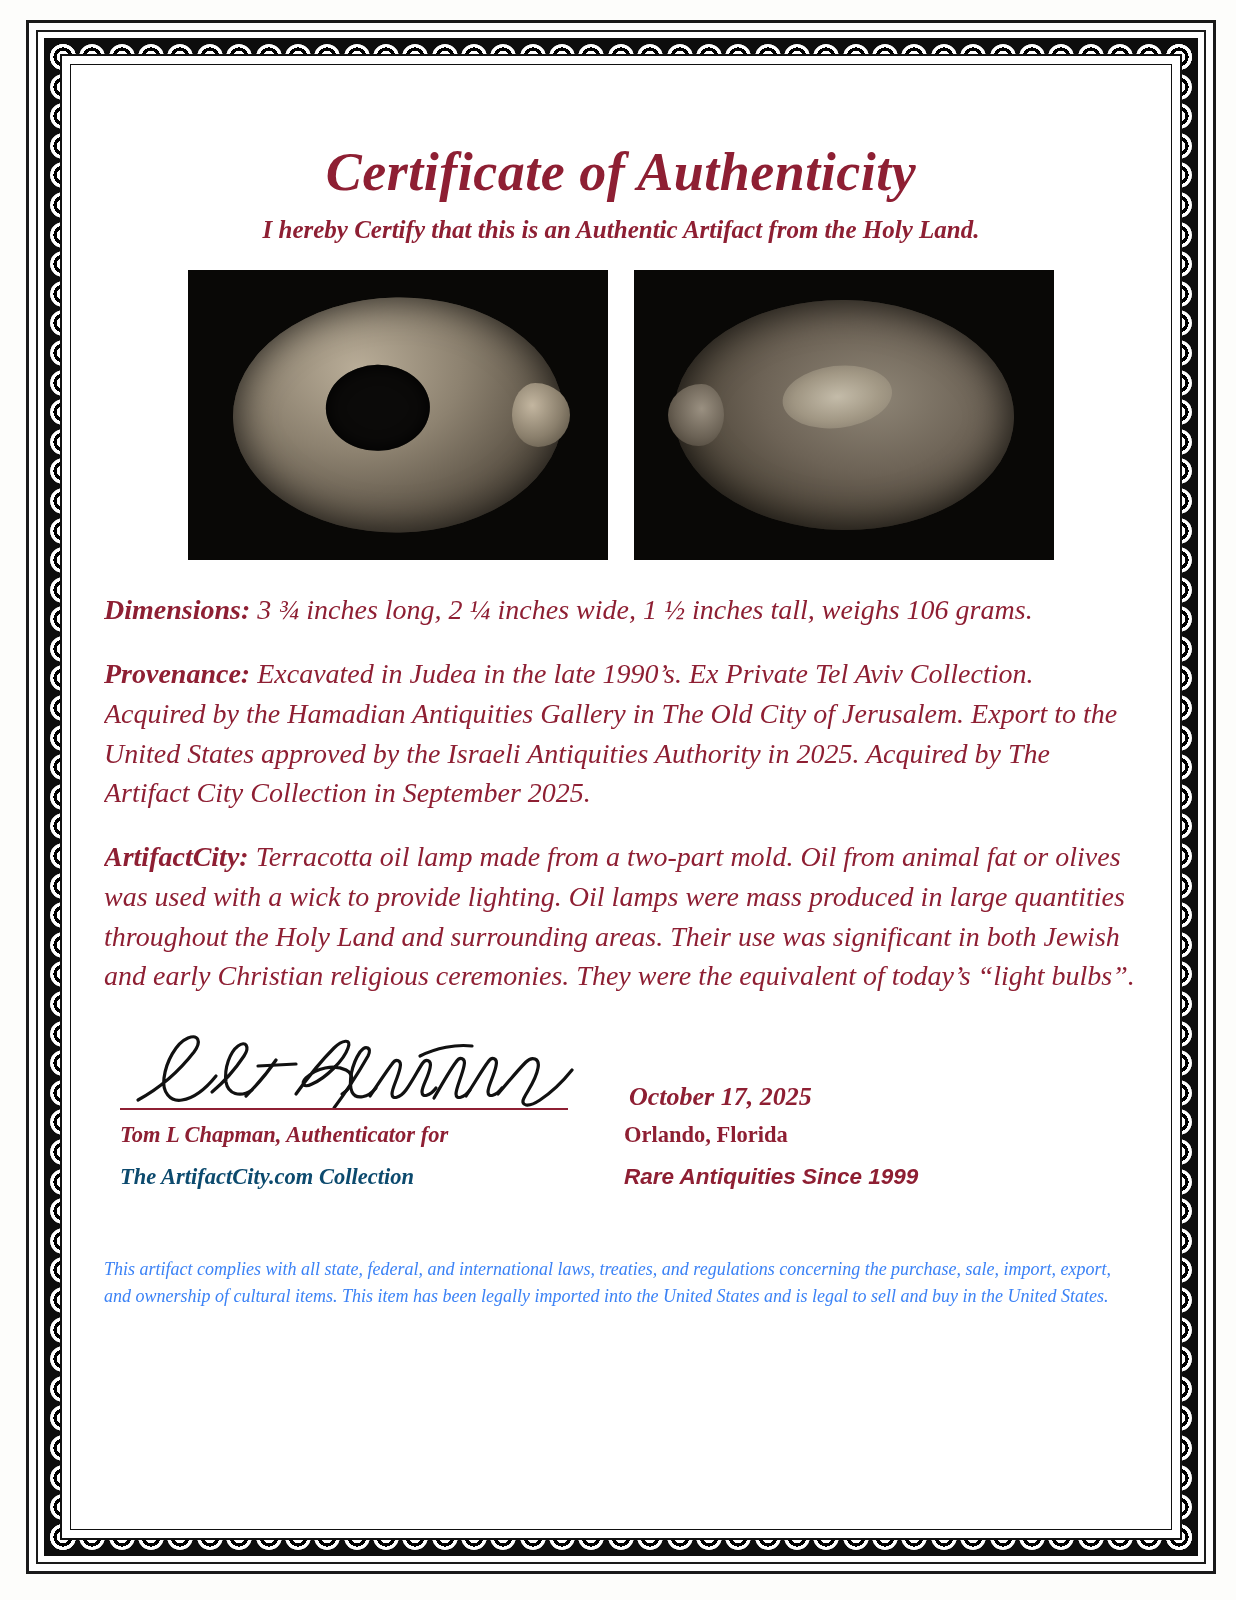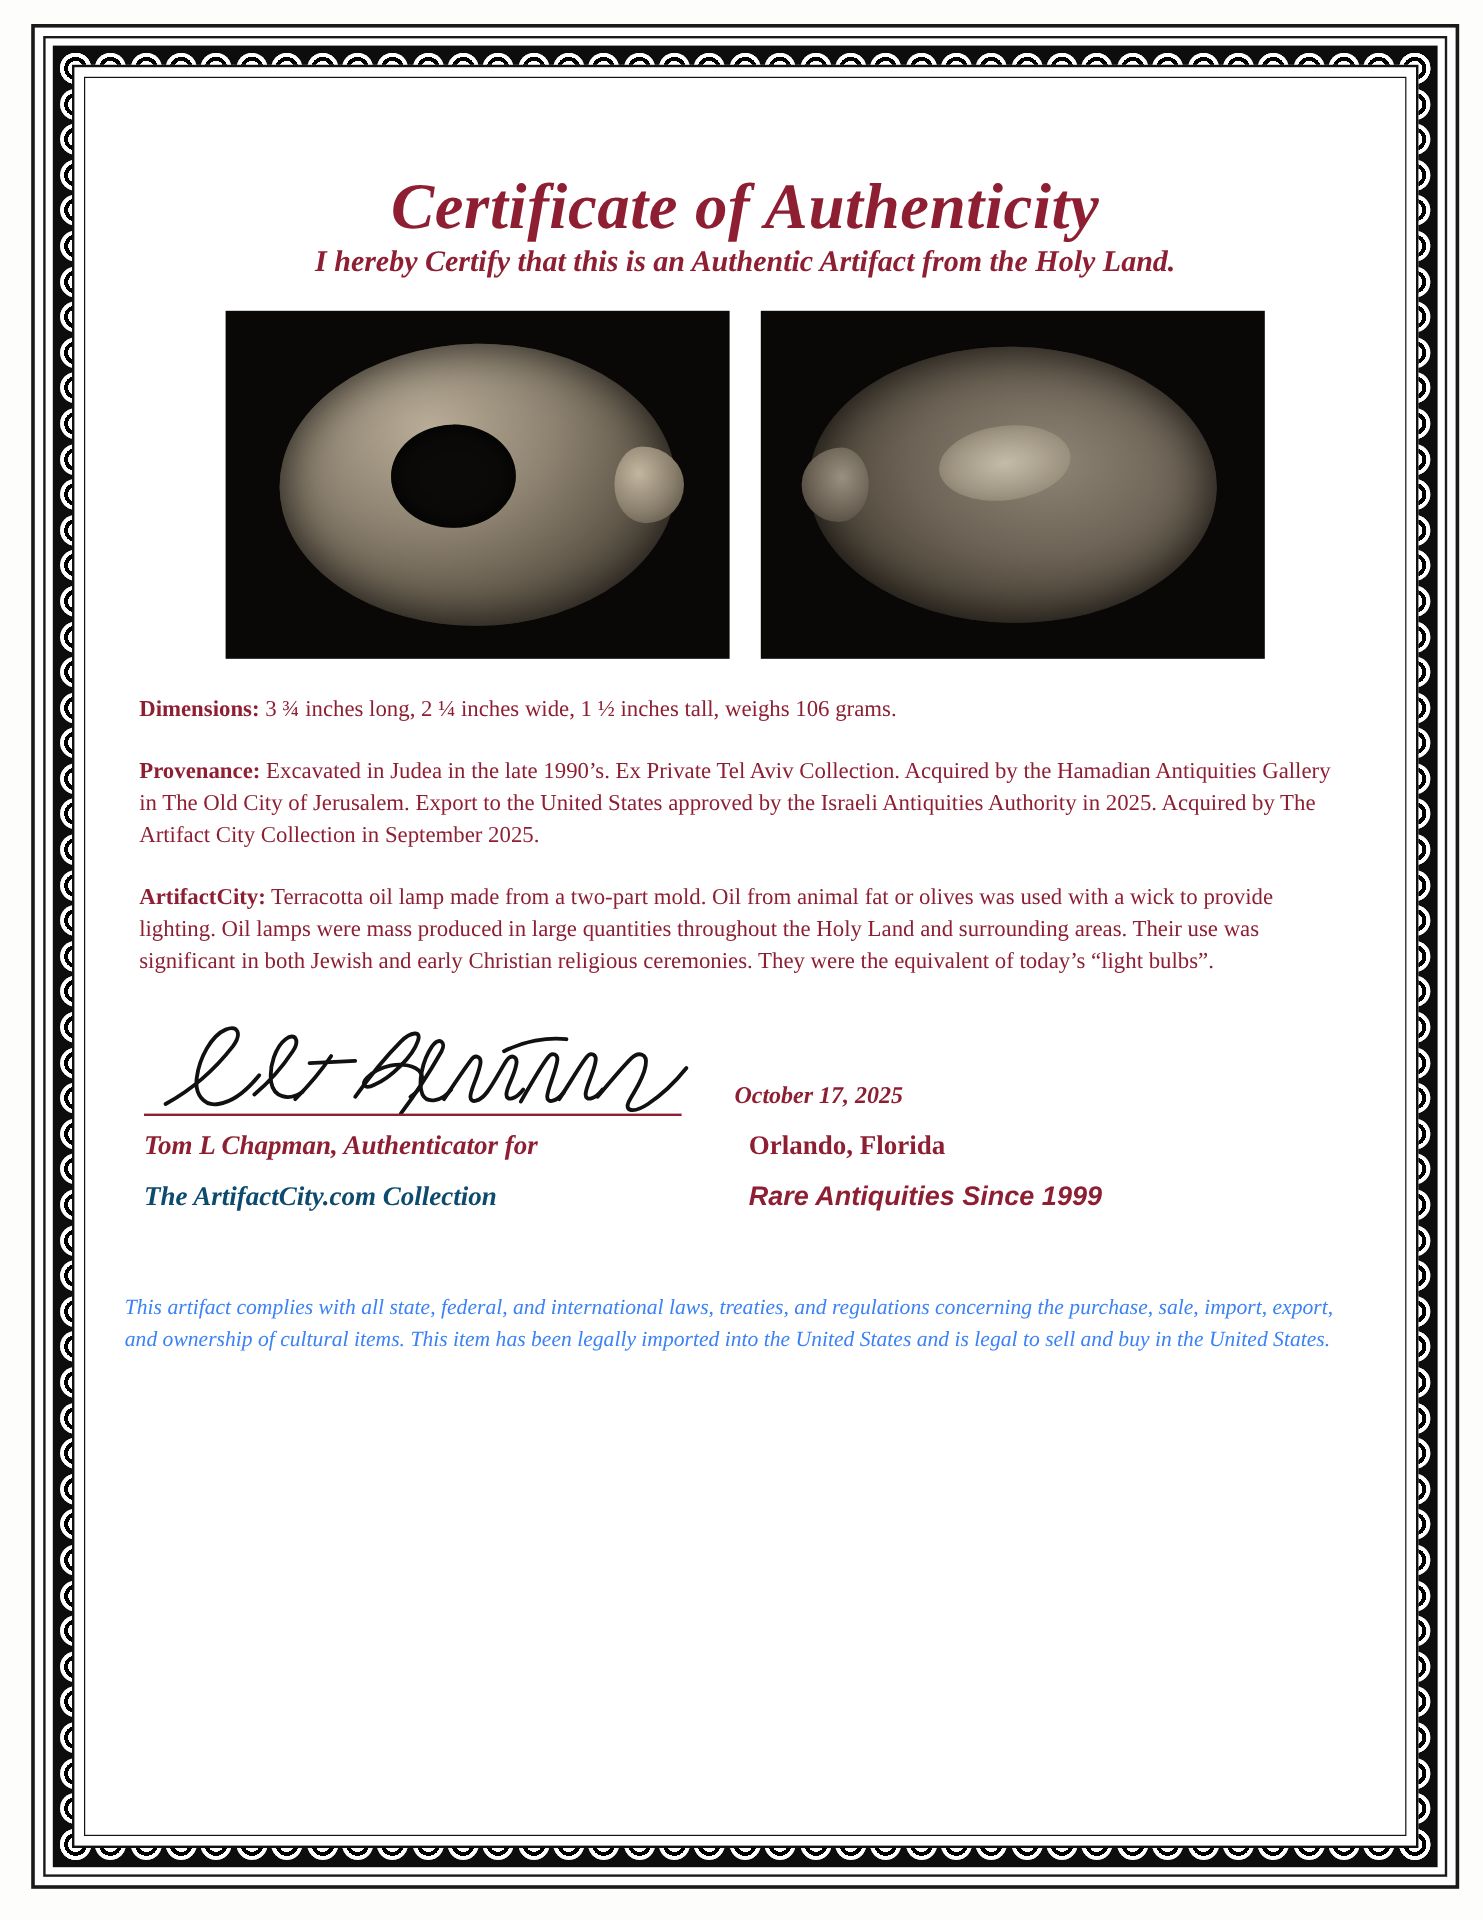--- a/index.html
+++ b/index.html
@@ -111,21 +111,21 @@
 
   .title {
     text-align: center;
     color: #8e1f33;
     font-family: "Liberation Serif", serif;
     font-weight: bold;
     font-style: italic;
     font-size: 54px;
     letter-spacing: 0.5px;
     margin-top: 48px;
-    margin-bottom: 1px;
+    margin-bottom: 12px;
     line-height: 1.05;
   }
 
   .certline {
     text-align: center;
     color: #8e1f33;
     font-family: "Liberation Serif", serif;
     font-weight: bold;
     font-style: italic;
     font-size: 25px;
@@ -215,23 +215,24 @@
     transform: translateY(-50%);
     width: 56px;
     height: 62px;
     border-radius: 60% 40% 45% 55% / 50% 50% 50% 50%;
     background: radial-gradient(ellipse at 60% 40%, #9a9081 0%, #6b6255 55%, #3c352b 100%);
   }
 
   .body-text {
     color: #8e1f33;
     font-family: "Liberation Serif", serif;
-    font-size: 19px;
+    font-style: italic;
+    font-size: 28px;
     line-height: 1.42;
-    margin: 12px;
+    margin: 0;
   }
   .body-text b {
     font-weight: bold;
   }
   .para { margin-top: 24px; }
   .para.first { margin-top: 30px; }
 
   
   .sig-block {
     position: relative;
@@ -266,27 +267,27 @@
     left: 16px;
     top: 142px;
     color: #0c4a6e;
     font-family: "Liberation Serif", serif;
     font-style: italic;
     font-weight: bold;
     font-size: 22.5px;
   }
   .sig-date {
     position: absolute;
-    left: 508px;
+    left: 525px;
     top: 60px;
     color: #8e1f33;
     font-family: "Liberation Serif", serif;
     font-style: italic;
     font-weight: bold;
-    font-size: 20px;
+    font-size: 26px;
   }
   .sig-city {
     position: absolute;
     left: 520px;
     top: 100px;
     color: #8e1f33;
     font-family: "Liberation Serif", serif;
     font-weight: bold;
     font-size: 22.5px;
   }

